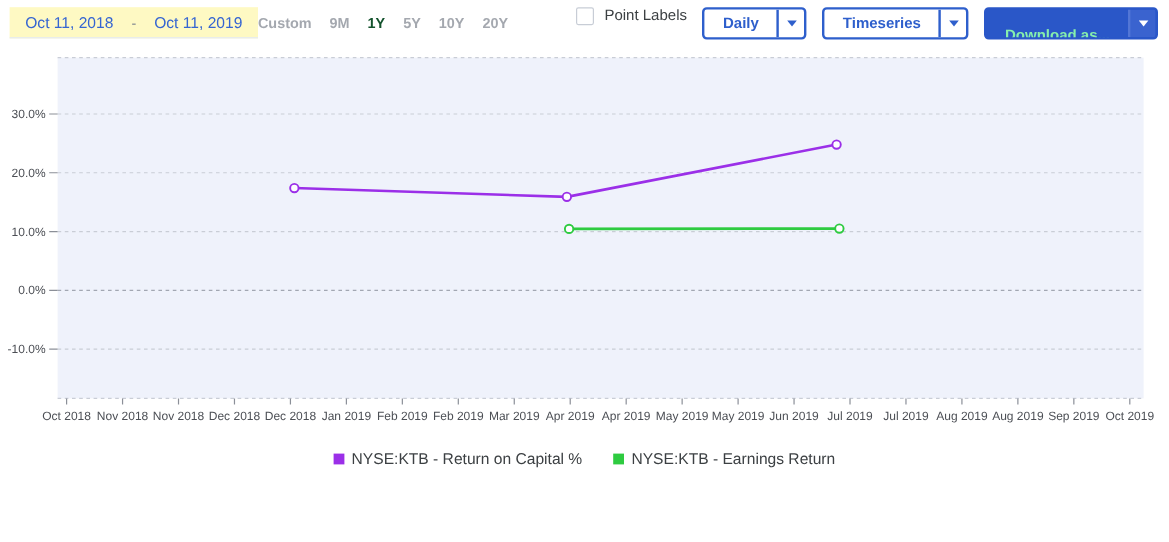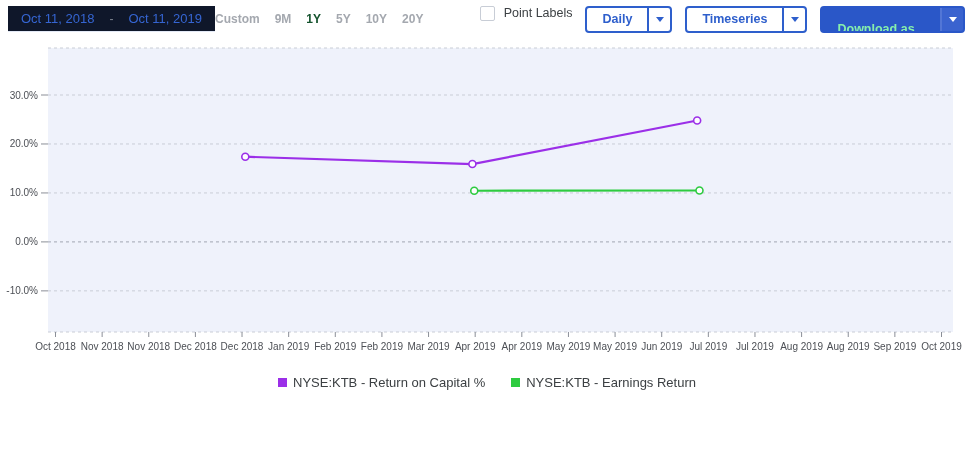--- a/index.html
+++ b/index.html
@@ -8,21 +8,21 @@
     --date-text:#3565d2;
   }
   *{box-sizing:border-box;}
   html,body{margin:0;padding:0;background:#fff;}
   body{font-family:"Liberation Sans",sans-serif;}
   .app{position:relative;width:974px;height:452px;background:#fff;overflow:hidden;}
 
   
   .header{position:absolute;top:5px;left:8px;right:9px;height:28px;display:flex;align-items:center;justify-content:space-between;}
   .header-left{display:flex;align-items:center;}
-  .date-range{display:flex;align-items:center;gap:15px;background:#0f172a;border-bottom:1px solid #e3e9f6;padding:5px 13px;font-size:13px;color:var(--date-text);cursor:pointer;}
+  .date-range{display:flex;align-items:center;gap:15px;background:#fef9c3;border-bottom:1px solid #e3e9f6;padding:5px 13px;font-size:13px;color:var(--date-text);cursor:pointer;}
   .date-range .dash{color:#7d848f;font-size:12px;}
   .range-options{display:flex;align-items:center;gap:15px;font-size:12px;font-weight:bold;color:#a4a8af;}
   .range-option{cursor:pointer;}
   .range-option.active{color:#14532d;}
   .header-right{display:flex;align-items:flex-start;}
   .checkbox{width:15px;height:15px;border:1px solid #c8cdd6;border-radius:2px;background:#fff;cursor:pointer;}
   .point-labels-label{font-size:12.5px;color:#3c4043;margin-left:9px;}
   .split-btn{display:inline-flex;align-items:stretch;height:27px;margin-left:13px;border:2px solid var(--accent);border-radius:4px;overflow:hidden;background:#fff;cursor:pointer;}
   .split-main{display:flex;align-items:center;padding:0 15px;font-size:12.5px;font-weight:bold;color:var(--accent);white-space:nowrap;}
   .split-arrow{display:flex;align-items:center;justify-content:center;width:23px;border-left:2px solid var(--accent);}

